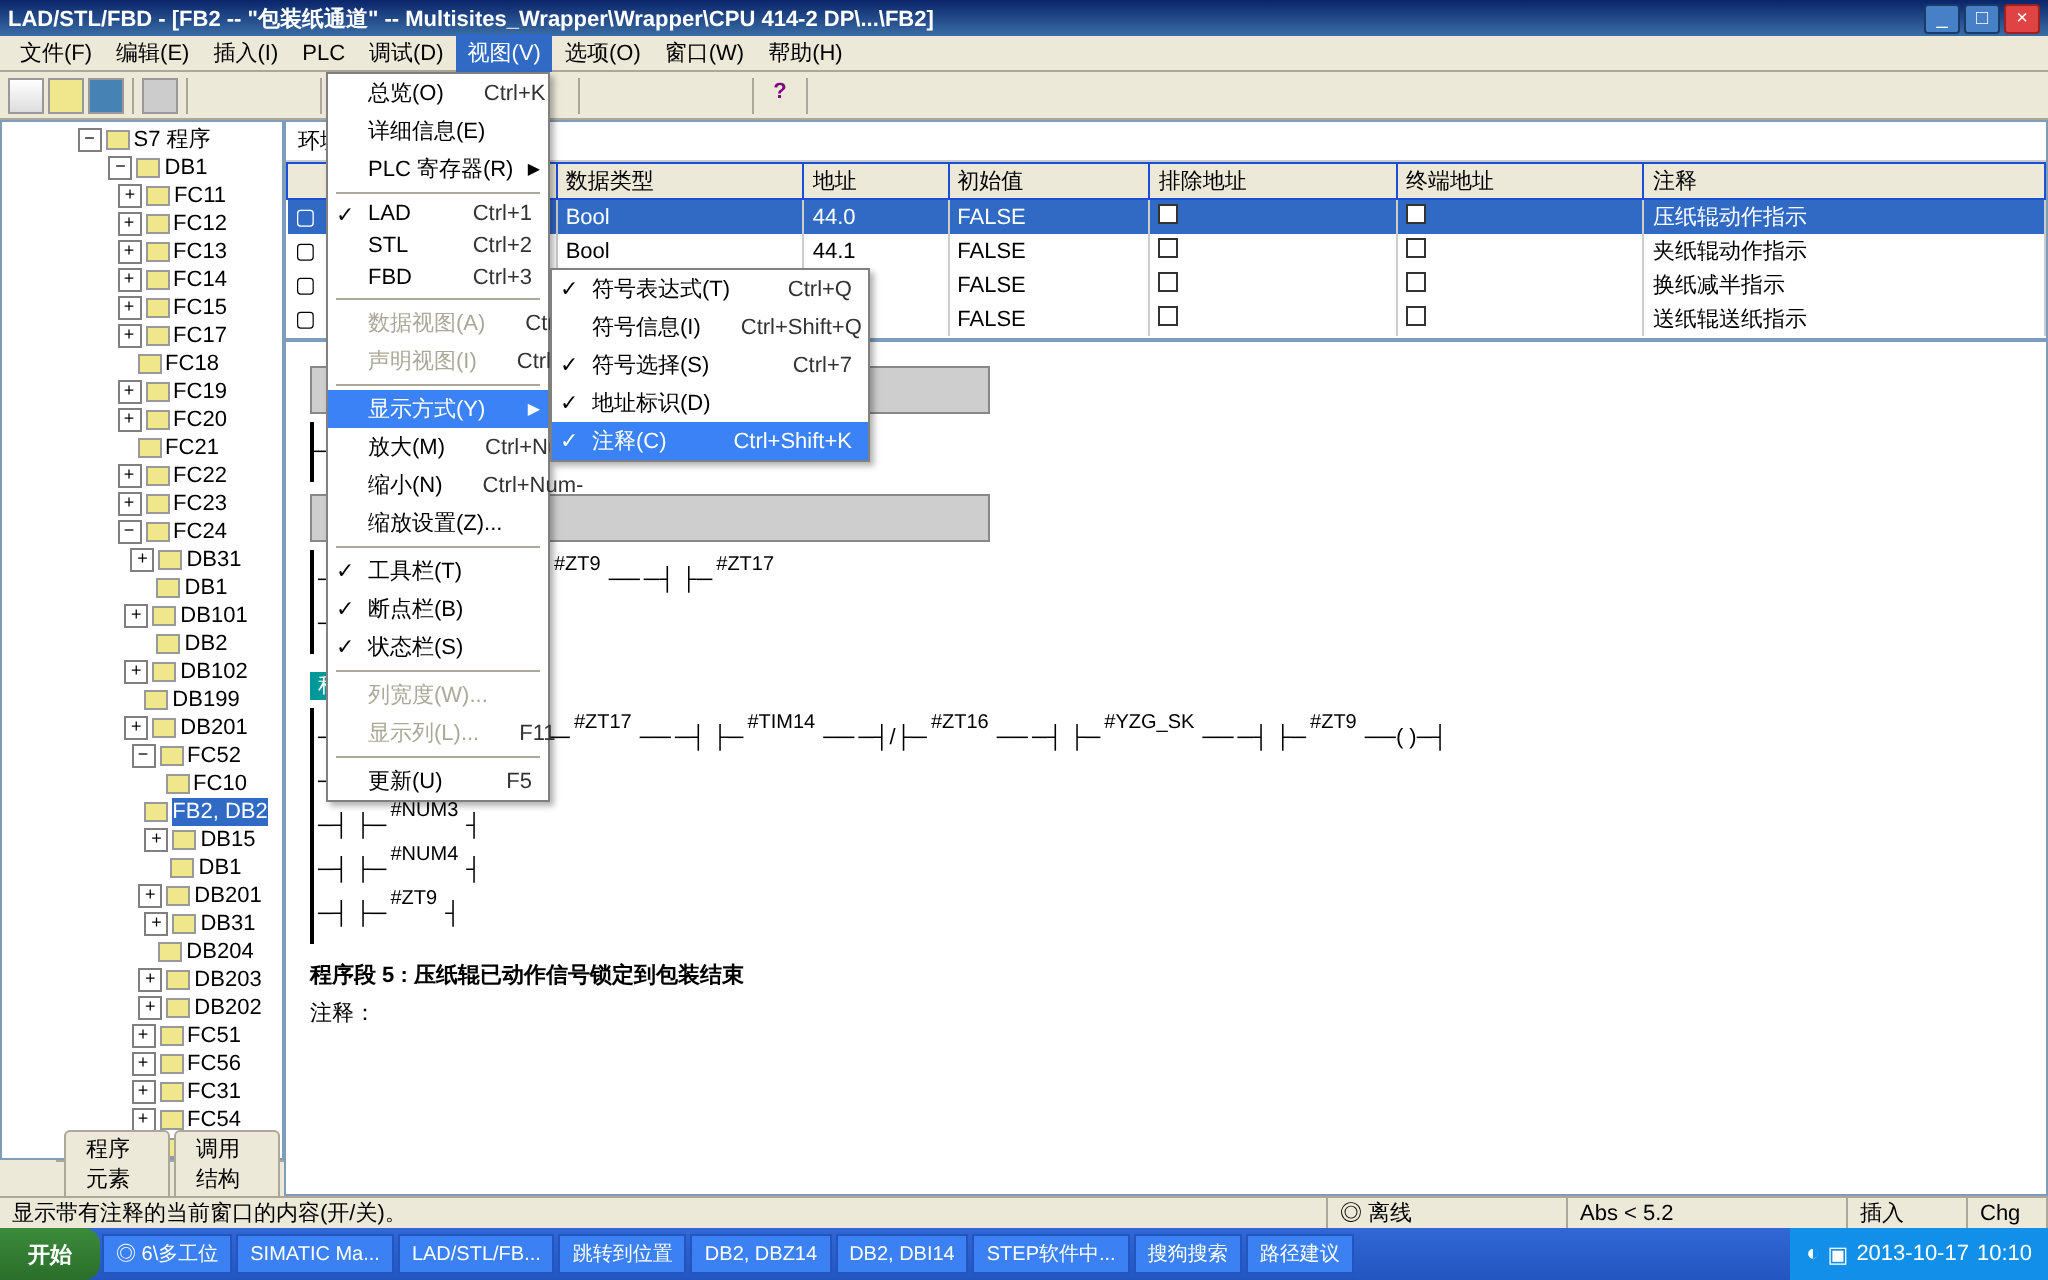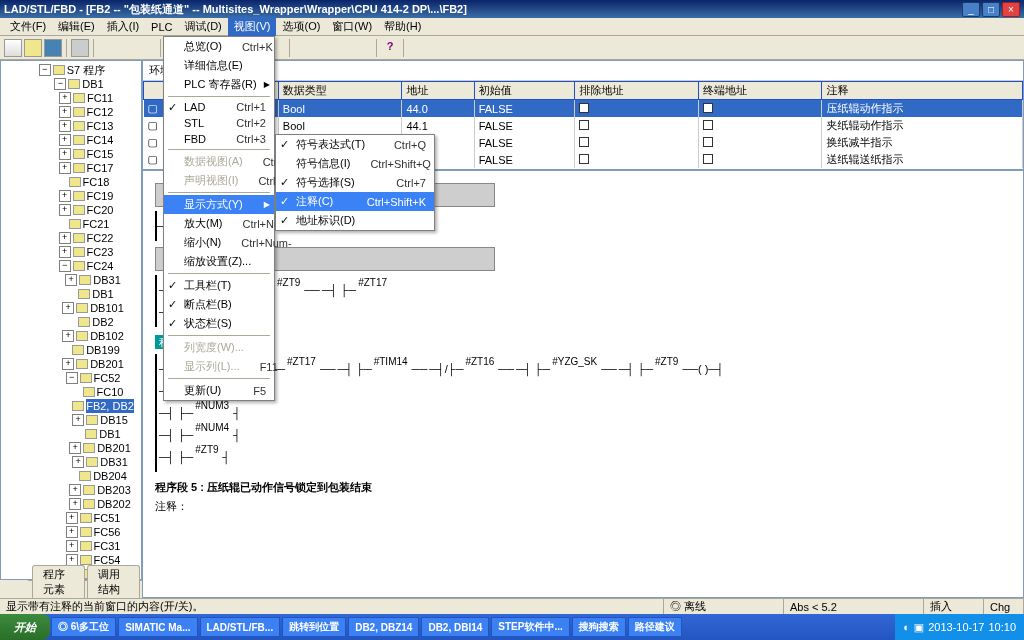--- a/index.html
+++ b/index.html
@@ -47,22 +47,22 @@
 .dropdown .item .short { margin-left: 20px; color: #333; }
 .dropdown .item.sel { background: #3b82f6; color: #fff; }
 .dropdown .item.sel .short { color: #fff; }
 .dropdown .item.dis { color: #aca899; }
 .dropdown .sep { height: 1px; background: #aca899; margin: 2px 4px; }
 .dropdown .arrow::after { content: "▶"; font-size: 8px; position: absolute; right: 4px; }
 .dropdown .chk::before { content: "✓"; position: absolute; left: 4px; }
 .statusbar { position: absolute; bottom: 26px; left: 0; right: 0; height: 16px; background: #ece9d8; border-top: 1px solid #aca899; display: flex; align-items: center; font-size: 11px; }
 .statusbar .cell { border-right: 1px solid #aca899; padding: 0 6px; height: 100%; display: flex; align-items: center; }
 .taskbar { position: absolute; bottom: 0; left: 0; right: 0; height: 26px; background: linear-gradient(to bottom, #3168d5, #2355c0); display: flex; align-items: center; }
-.start { height: 100%; padding: 0 14px; background: linear-gradient(to bottom, #3c8b3c, #2a6e2a); color: #fff; font-weight: bold; display: flex; align-items: center; border-radius: 0 8px 8px 0; font-style: italic; }
-.task { height: 20px; margin: 0 1px; padding: 0 6px; background: #3c81f3; border: 1px solid #2355c0; color: #fff; display: flex; align-items: center; font-size: 10px; max-width: 90px; overflow: hidden; white-space: nowrap; font-weight: bold; }
+.start { height: 100%; padding: 0 14px; background: linear-gradient(to bottom, #3c8b3c, #2a6e2a); color: #fff; font-weight: bold; display: flex; align-items: center; border-radius: 0 8px 8px 0; }
+.task { height: 20px; margin: 0 1px; padding: 0 6px; background: #3c81f3; border: 1px solid #2355c0; color: #fff; display: flex; align-items: center; font-size: 10px; max-width: 90px; overflow: hidden; white-space: nowrap; }
 .tray { margin-left: auto; height: 100%; background: #1290e9; padding: 0 8px; display: flex; align-items: center; color: #fff; font-size: 10px; gap: 4px; }
 </style>
 </head>
 <body>
 
 <div class="titlebar">
   <span class="titlebar-text">LAD/STL/FBD  - [FB2 -- "包装纸通道" -- Multisites_Wrapper\Wrapper\CPU 414-2 DP\...\FB2]</span>
   <div class="winbtn">_</div>
   <div class="winbtn">□</div>
   <div class="winbtn close">×</div>
@@ -443,26 +443,26 @@
       <span class="short">Ctrl+Q</span>
     </div>
     <div class="item">
       <span>符号信息(I)</span>
       <span class="short">Ctrl+Shift+Q</span>
     </div>
     <div class="item chk">
       <span>符号选择(S)</span>
       <span class="short">Ctrl+7</span>
     </div>
+    <div class="item chk">
+      <span>地址标识(D)</span>
+    </div>
     <div class="item sel chk">
       <span>注释(C)</span>
       <span class="short">Ctrl+Shift+K</span>
-    </div>
-    <div class="item chk">
-      <span>地址标识(D)</span>
     </div>
   </div>
 
 <div class="statusbar">
   <div class="cell" style="flex:1">显示带有注释的当前窗口的内容(开/关)。</div>
   <div class="cell" style="width:120px">◎ 离线</div>
   <div class="cell" style="width:140px">Abs &lt; 5.2</div>
   <div class="cell" style="width:60px">插入</div>
   <div class="cell" style="width:40px">Chg</div>
 </div>

